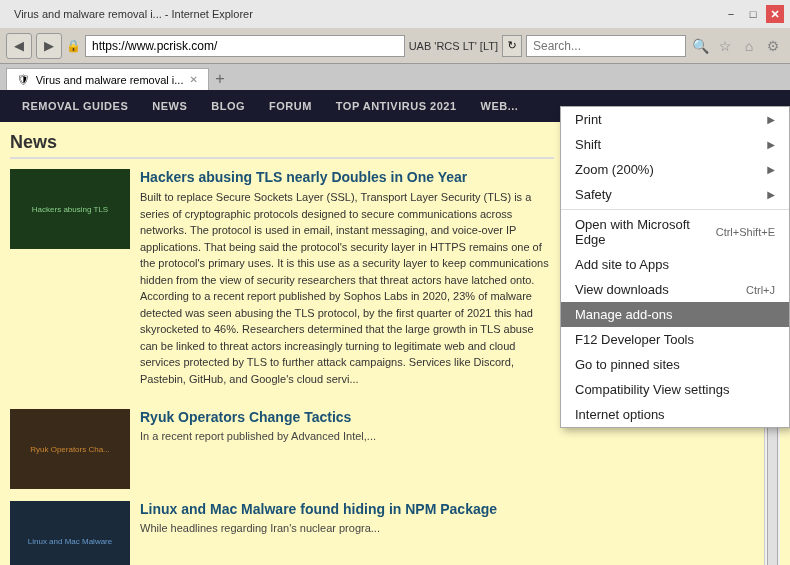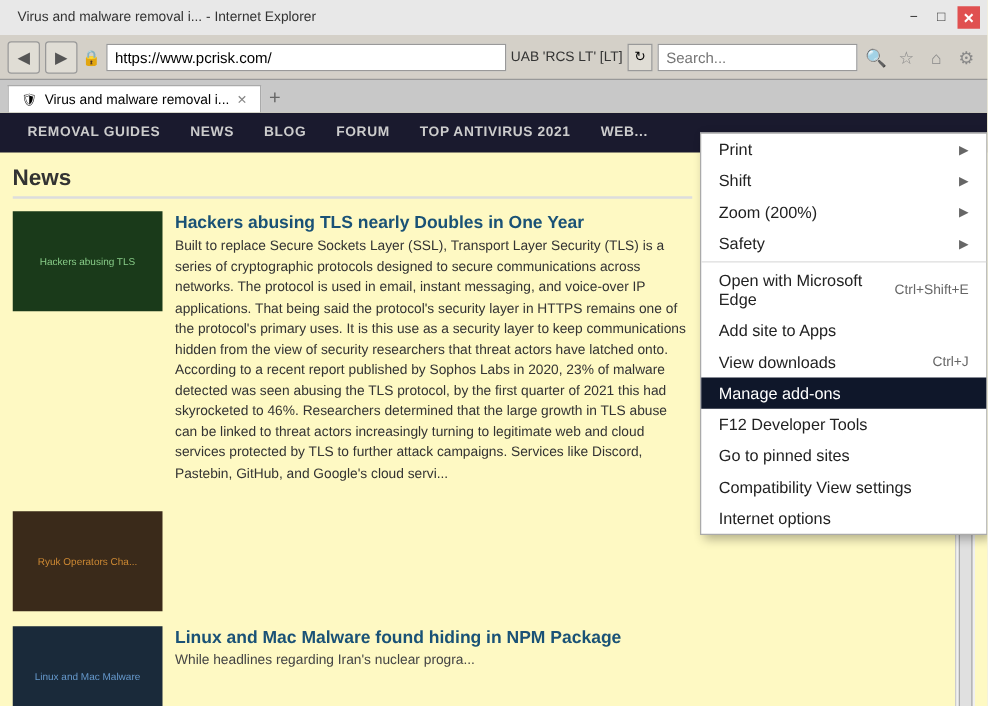--- a/index.html
+++ b/index.html
@@ -68,21 +68,21 @@
     .malware-activity { font-size: 11px; color: #333; }
     .malware-globe { width: 55px; height: 55px; border-radius: 50%; background: radial-gradient(circle at 35% 35%, #4488cc, #1a3a6a); display: flex; align-items: center; justify-content: center; margin: 6px 0; float: left; margin-right: 8px; }
     .malware-bar-container { display: flex; gap: 1px; align-items: flex-end; margin: 3px 0; }
     .malware-bar { width: 4px; background: #cc6600; }
     .level-text { font-size: 9px; font-weight: bold; color: #cc6600; }
     .malware-text { font-size: 11px; color: #333; line-height: 1.4; clear: both; }
 
     
     .dropdown-menu { position: absolute; top: 16px; right: 0; width: 230px; background: white; border: 1px solid #aaa; box-shadow: 3px 3px 8px rgba(0,0,0,0.3); z-index: 1000; font-size: 13px; }
     .menu-item { display: flex; align-items: center; justify-content: space-between; padding: 5px 14px; cursor: pointer; color: #222; }
-    .menu-item.highlighted { background: #0f172a; color: white; align-items: flex-end; }
+    .menu-item.highlighted { background: #737373; color: white; align-items: flex-end; }
     .menu-separator { height: 1px; background: #ddd; margin: 2px 0; }
     .shortcut { font-size: 11px; color: #666; }
     .menu-arrow { font-size: 10px; color: #666; }
 
     .virus-removal-text { font-size: 11px; color: #333; }
 
     
     .scrollbar { width: 16px; background: #f0f0f0; border-left: 1px solid #ccc; display: flex; flex-direction: column; }
     .scroll-up, .scroll-down { height: 16px; background: #e0e0e0; border: 1px solid #aaa; display: flex; align-items: center; justify-content: center; cursor: pointer; font-size: 9px; }
     .scroll-thumb { flex: 1; background: #e0e0e0; margin: 2px; border: 1px solid #aaa; }
@@ -176,20 +176,24 @@
             </div>
             <div class="news-content">
               <div class="news-title">Hackers abusing TLS nearly Doubles in One Year</div>
               <div class="full-article">Built to replace Secure Sockets Layer (SSL), Transport Layer Security (TLS) is a series of cryptographic protocols designed to secure communications across networks. The protocol is used in email, instant messaging, and voice-over IP applications. That being said the protocol's security layer in HTTPS remains one of the protocol's primary uses. It is this use as a security layer to keep communications hidden from the view of security researchers that threat actors have latched onto. According to a recent report published by Sophos Labs in 2020, 23% of malware detected was seen abusing the TLS protocol, by the first quarter of 2021 this had skyrocketed to 46%. Researchers determined that the large growth in TLS abuse can be linked to threat actors increasingly turning to legitimate web and cloud services protected by TLS to further attack campaigns. Services like Discord, Pastebin, GitHub, and Google's cloud servi...</div>
             </div>
           </div>
 
           <div class="news-article">
             <div class="news-thumb dark" style="background:#3a2a1a;">
               <span style="color:#cc8833; font-size:8px; padding:3px; text-align:center;">Ryuk Operators Cha...</span>
+            </div>
+            <div class="news-content">
+              <div class="news-title">Ryuk Operators Change Tactics</div>
+              <div class="news-text">In a recent report published by Advanced Intel,...</div>
             </div>
           </div>
 
           <div class="news-article">
             <div class="news-thumb" style="background:#1a2a3a;">
               <span style="color:#6699cc; font-size:8px; padding:3px; text-align:left;">Linux and Mac Malware</span>
             </div>
             <div class="news-content">
               <div class="news-title">Linux and Mac Malware found hiding in NPM Package</div>
               <div class="news-text">While headlines regarding Iran's nuclear progra...</div>

